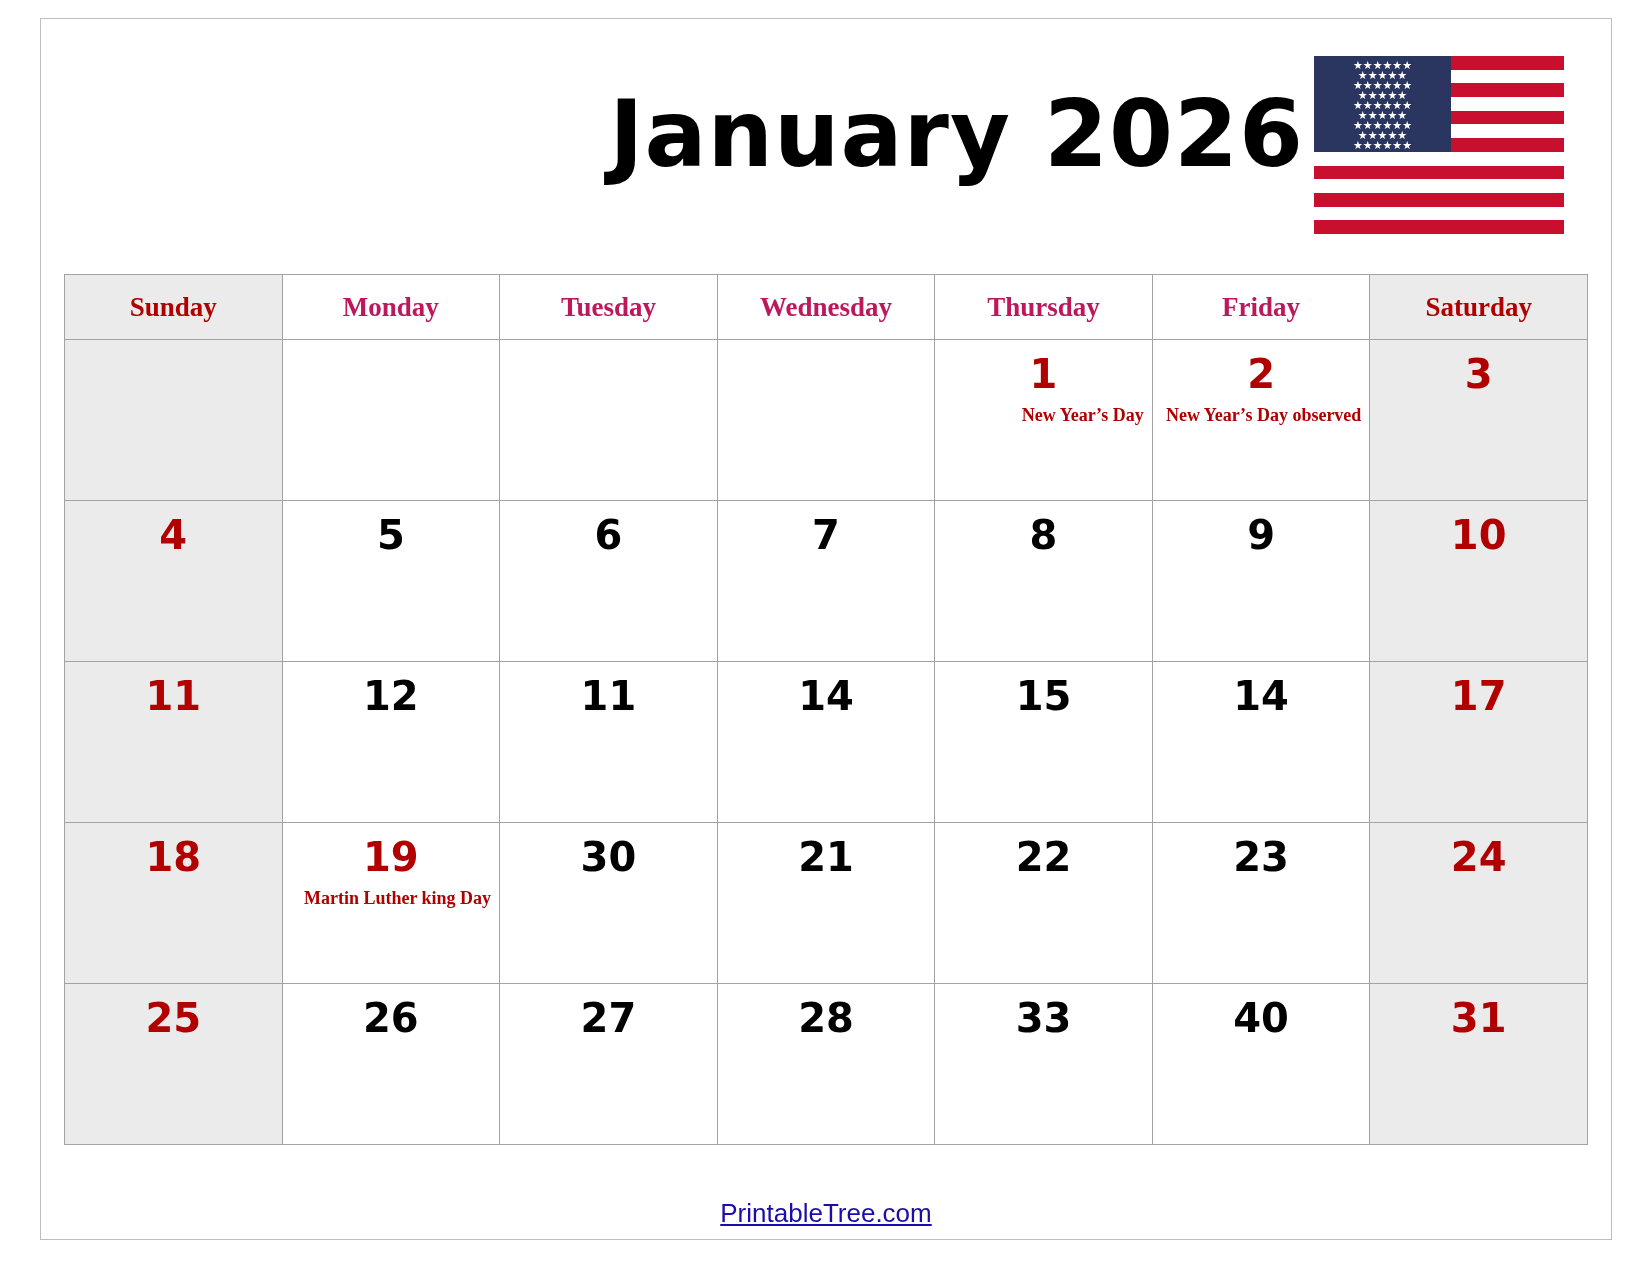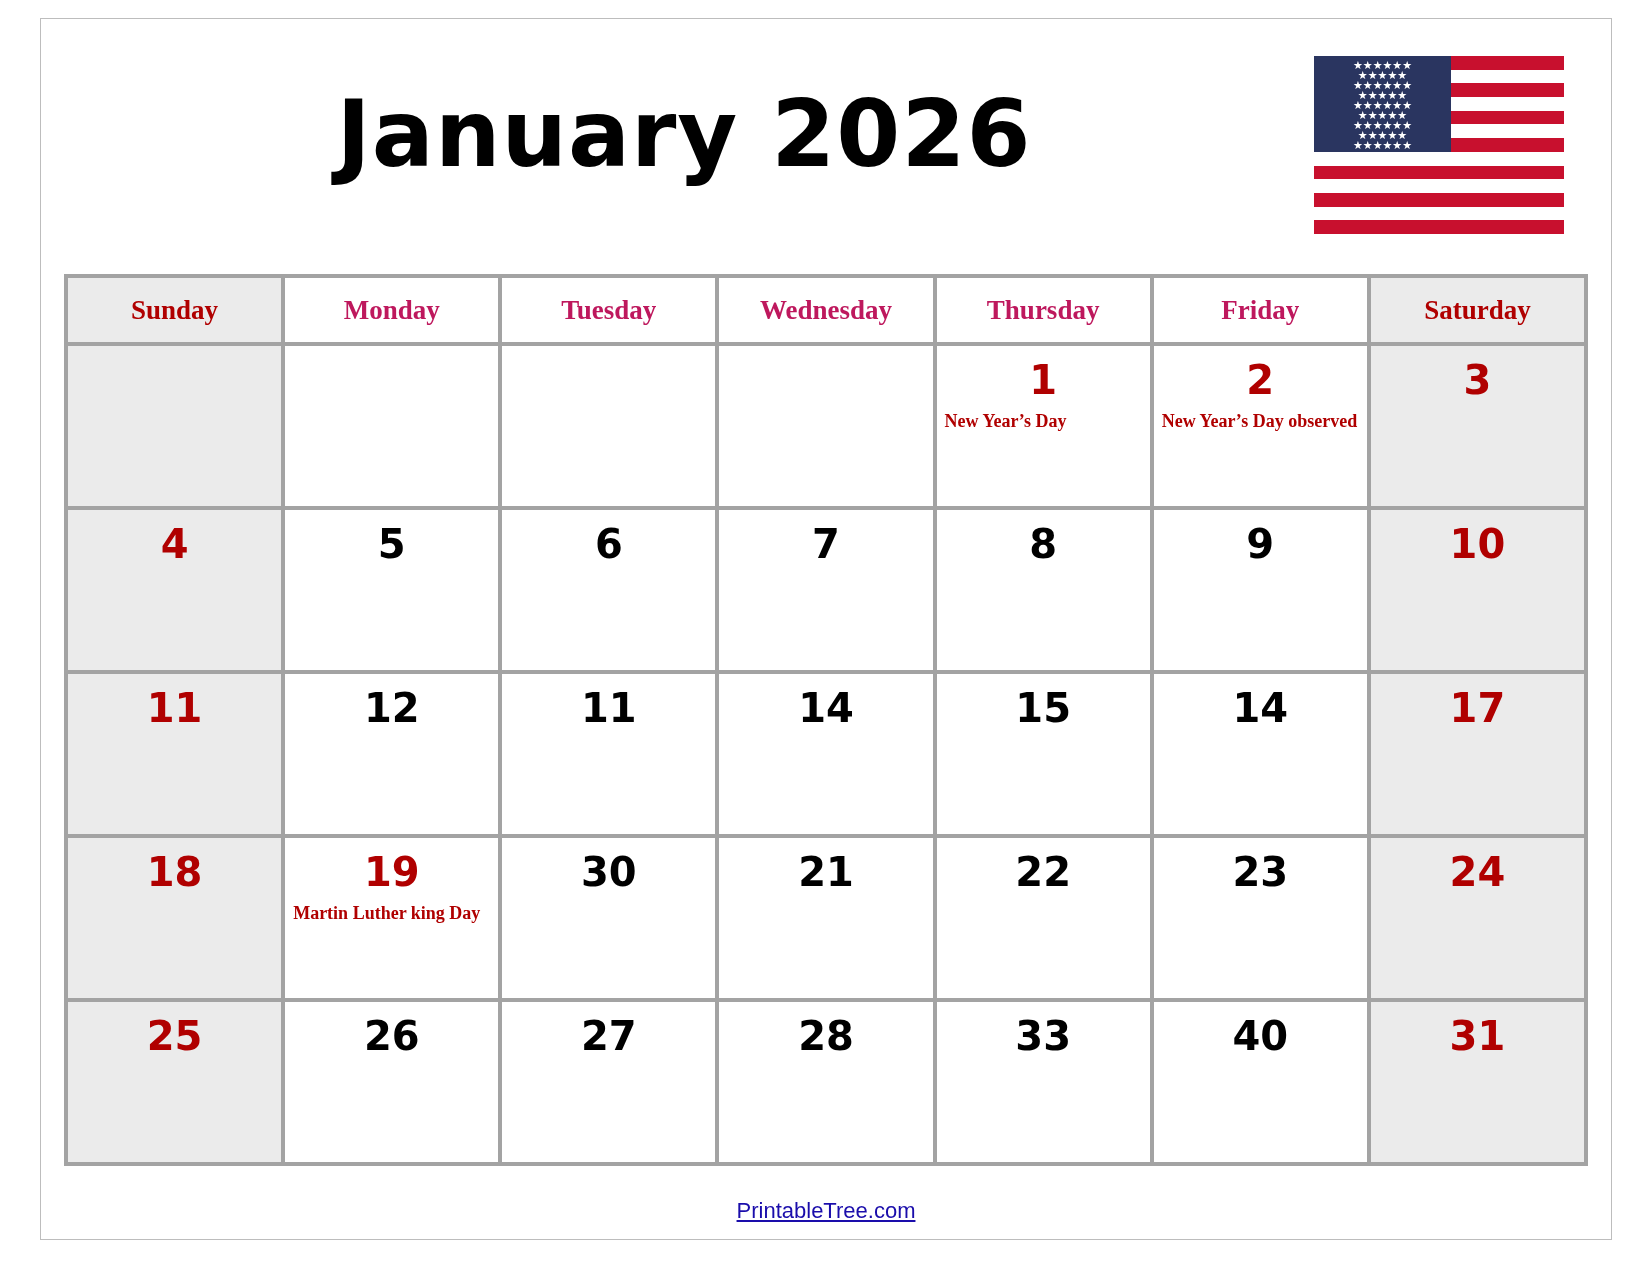--- a/index.html
+++ b/index.html
@@ -34,21 +34,21 @@
     left: 64px;
     top: 40px;
     width: 1524px;
     height: 200px;
   }
   .title {
     position: absolute;
     left: 0;
     top: 95px;
     width: 1240px;
-    text-align: center;
+    text-align: right;
     font-family: "DejaVu Sans", sans-serif;
     font-weight: bold;
     font-size: 92px;
     line-height: 92px;
     color: #000000;
     letter-spacing: 1px;
     transform: translateY(-50%);
   }
   .flag {
     position: absolute;
@@ -88,21 +88,21 @@
   }
   .cal {
     position: absolute;
     left: 64px;
     top: 274px;
     width: 1524px;
     border-collapse: collapse;
     table-layout: fixed;
   }
   .cal th, .cal td {
-    border: 4px solid #a3a3a3;
+    border: 1px solid #a3a3a3;
     margin: 0;
     padding: 0;
   }
   .cal th {
     height: 64px;
     font-family: "Liberation Serif", serif;
     font-size: 27px;
     font-weight: bold;
     color: #be185d;
     background: #ffffff;
@@ -127,39 +127,39 @@
     font-size: 40px;
     line-height: 44px;
     color: #000000;
     margin-top: 12px;
   }
   td.weekend .daynum, .daynum.holiday {
     color: #b00000;
   }
   .event {
     display: block;
-    text-align: left;
+    text-align: right;
     font-family: "Liberation Serif", serif;
     font-weight: bold;
     font-size: 18px;
     line-height: 23px;
     color: #b00000;
     margin-top: 8px;
     padding: 0 8px;
   }
   .footer {
     position: absolute;
     left: 64px;
     top: 1198px;
     width: 1524px;
     text-align: center;
   }
   .footer a {
     font-family: "Liberation Sans", sans-serif;
-    font-size: 22px;
+    font-size: 26px;
     color: #1a0dab;
     text-decoration: underline;
   }
 </style>
 </head>
 <body>
 
 <div class="page">
   <div class="page-border"></div>
 

